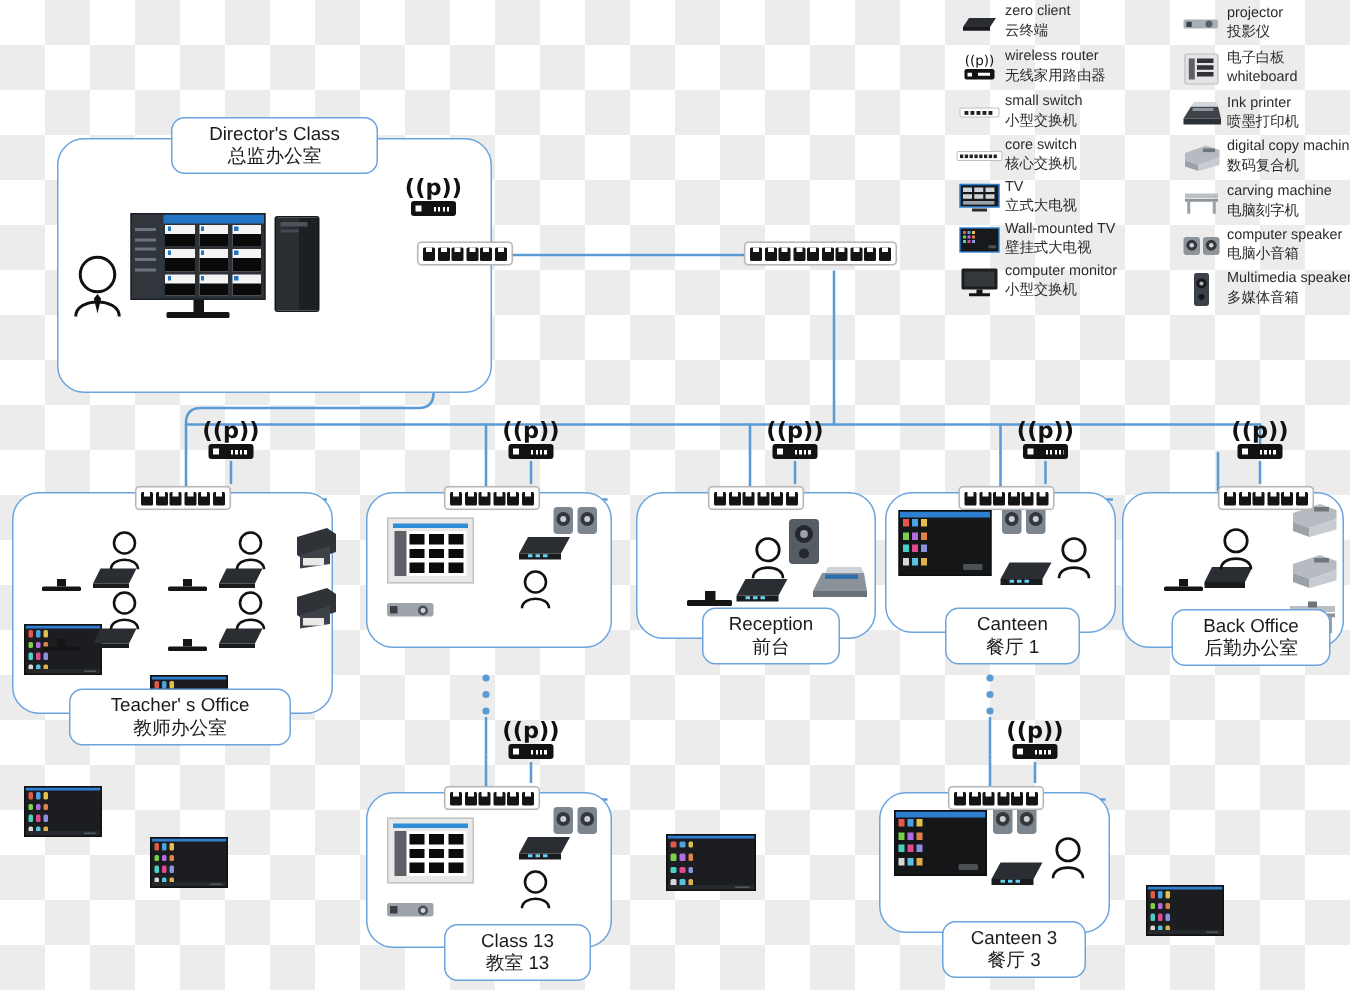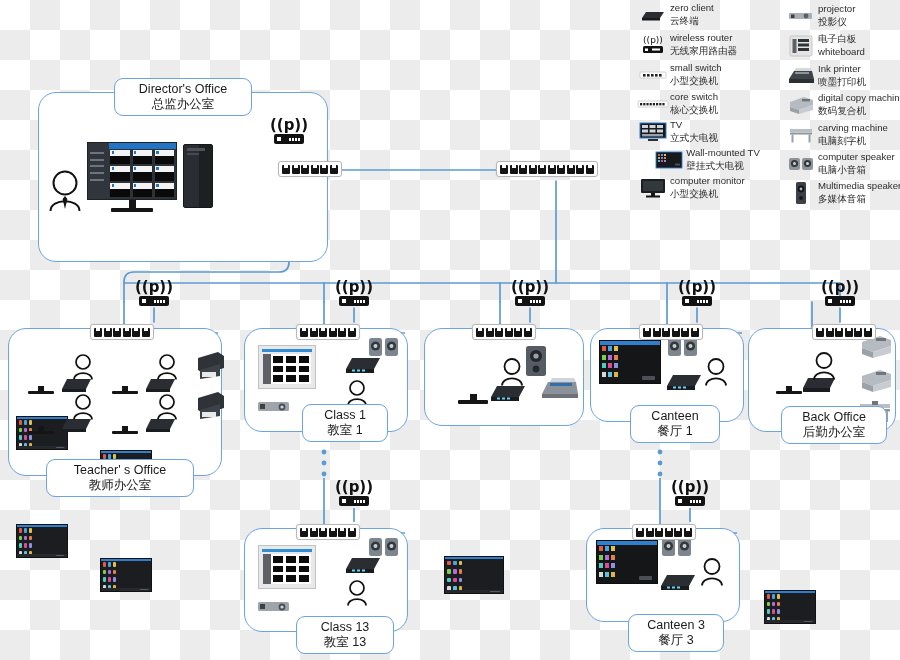--- a/index.html
+++ b/index.html
@@ -206,21 +206,21 @@
     <path d="M274,589 V601"></path>
   </g>
 
   <g stroke="#5b9bd5" stroke-width="1.6" fill="none">
     <path d="M676,555 V572"></path>
   </g>
 </svg>
 
 <div class="zone" style="left:38px;top:92px;width:288px;height:168px;"></div>
 <div class="ztitle" style="left:114px;top:78px;width:120px;">
-  <span class="en">Director's Office</span>
+  <span class="en">Director's Class</span>
   <span class="cn">总监办公室</span>
 </div>
 
 <div class="user" style="left:47px;top:170px;">
   <svg width="36" height="42" viewBox="0 0 36 42">
         <circle cx="18" cy="13" r="11.5" fill="none" stroke="#111" stroke-width="2"></circle>
         <path d="M3.5,41 C3.5,28 32.5,28 32.5,41" fill="none" stroke="#111" stroke-width="2"></path>
         <path d="M18,26 l2.4,3 -2.4,10 -2.4,-10 z" fill="#111"></path>
       </svg>
 </div>
@@ -439,24 +439,20 @@
 </div>
 <div class="printer dev" style="left:194px;top:390px;">
   <svg width="32" height="30" viewBox="0 0 32 30">
         <path d="M4,8 L24,2 L30,6 L30,18 L10,24 L4,20 Z" fill="#2f3338"></path>
         <path d="M6,20 L26,14 L26,26 L6,29 Z" fill="#3c4248"></path>
         <rect x="8" y="22" width="14" height="5" fill="#e9e9e9"></rect>
       </svg>
 </div>
 
 <div class="zone" style="left:244px;top:328px;width:162px;height:102px;"></div>
-<div class="ztitle" style="left:302px;top:404px;width:68px;">
-  <span class="en">Class 1</span>
-  <span class="cn">教室 1</span>
-</div>
 <div class="wrouter dev" style="left:339px;top:296px;">
   <div class="wr-ant">((p))</div>
   <div class="wr-body"></div>
 </div>
 <div class="switch dev" style="left:296px;top:324px;">
   <i class="port"></i>
       <i class="port"></i>
       <i class="port"></i>
       <i class="port"></i>
       <i class="port"></i>
@@ -507,20 +503,24 @@
         <rect x="1" y="1" width="13" height="18" rx="2.5" fill="#7d868e"></rect>
         <rect x="17" y="1" width="13" height="18" rx="2.5" fill="#7d868e"></rect>
         <circle cx="7.5" cy="9" r="4.6" fill="#33383d"></circle>
         <circle cx="7.5" cy="9" r="2" fill="#c9ced3"></circle>
         <circle cx="23.5" cy="9" r="4.6" fill="#33383d"></circle>
         <circle cx="23.5" cy="9" r="2" fill="#c9ced3"></circle>
       </svg>
 </div>
 
 <div class="zone" style="left:424px;top:328px;width:158px;height:96px;"></div>
+<div class="ztitle" style="left:468px;top:405px;width:74px;">
+  <span class="en">Reception</span>
+  <span class="cn">前台</span>
+</div>
 <div class="wrouter dev" style="left:515px;top:296px;">
   <div class="wr-ant">((p))</div>
   <div class="wr-body"></div>
 </div>
 <div class="switch dev" style="left:472px;top:324px;">
   <i class="port"></i>
       <i class="port"></i>
       <i class="port"></i>
       <i class="port"></i>
       <i class="port"></i>
@@ -930,21 +930,21 @@
               </g>
               <rect x="3" y="12" width="21" height="2.4" fill="#9aa1a8"></rect>
               <rect x="9" y="17" width="10" height="2" fill="#2a2d31"></rect>
             </svg>
       </div>
       <div class="lg-txt">
             <span class="l1">TV</span>
             <span class="l2">立式大电视</span>
           </div>
     </div>
-    <div class="lg-row" style="height:29px;justify-content:center;">
+    <div class="lg-row" style="height:29px;">
       <div class="lg-ico">
         <svg width="28" height="18" viewBox="0 0 28 18">
               <rect x="1" y="1" width="26" height="16" fill="#17191c" stroke="#2f7fd0" stroke-width=".9"></rect>
               <g>
                 <rect x="3" y="3" width="2" height="2" fill="#e05a4a"></rect>
                 <rect x="6" y="3" width="2" height="2" fill="#4aa3e0"></rect>
                 <rect x="9" y="3" width="2" height="2" fill="#e0c24a"></rect>
                 <rect x="3" y="6" width="2" height="2" fill="#7ad04a"></rect>
                 <rect x="6" y="6" width="2" height="2" fill="#b36be0"></rect>
                 <rect x="9" y="6" width="2" height="2" fill="#e0824a"></rect>

